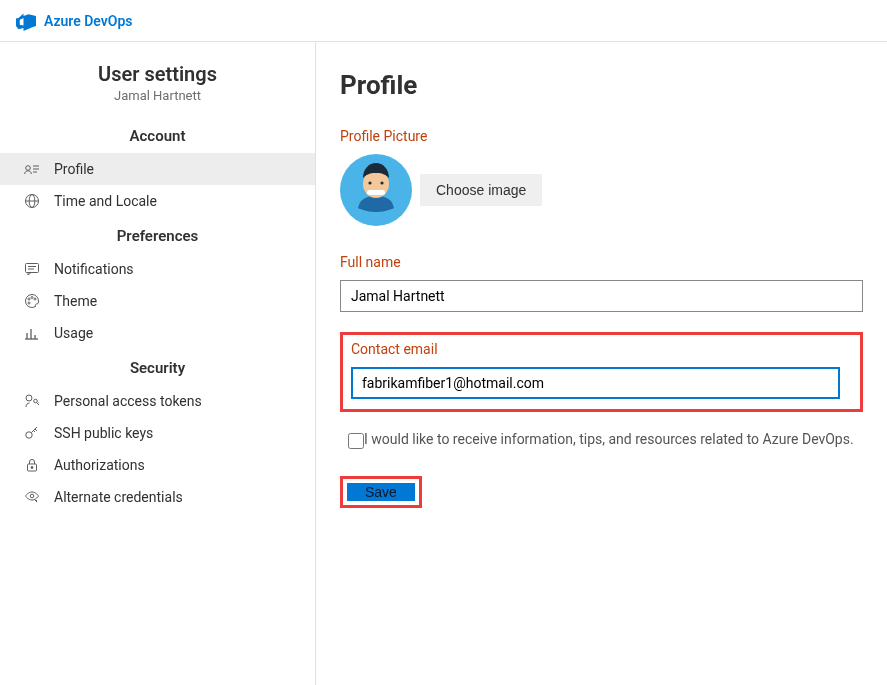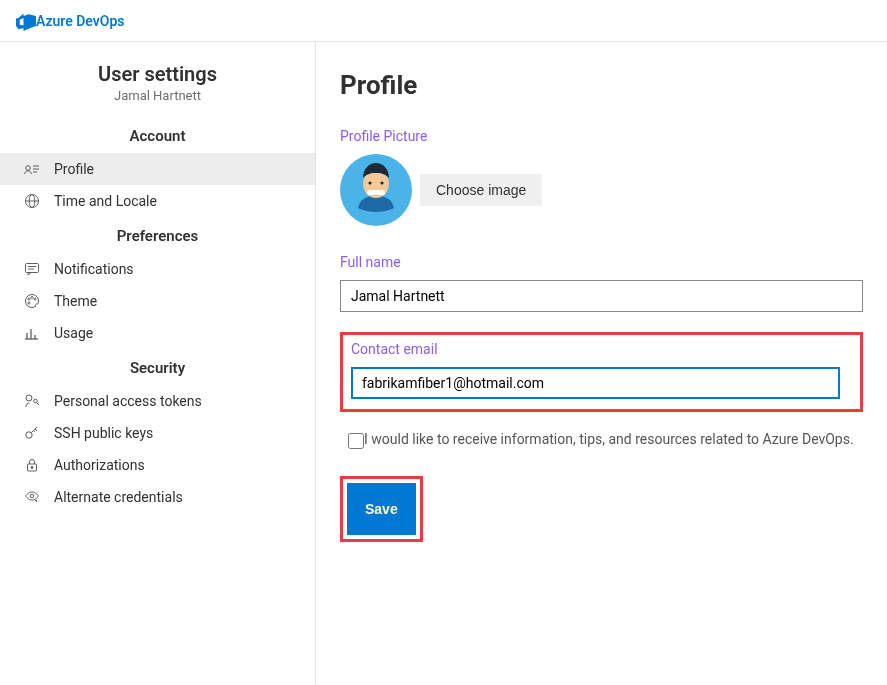--- a/index.html
+++ b/index.html
@@ -11,21 +11,21 @@
     width: 887px;
     height: 685px;
     overflow: hidden;
   }
   .top-banner {
     display: flex;
     align-items: center;
     height: 42px;
     border-bottom: 1px solid #e1e1e1;
     padding: 0 16px;
-    gap: 0;
+    gap: 8px;
   }
   .top-banner .brand {
     color: #0078d4;
     font-weight: 600;
     font-size: 14px;
   }
   .layout {
     display: flex;
     height: calc(100% - 42px);
   }
@@ -77,21 +77,21 @@
     overflow: auto;
   }
   .main h2 {
     font-size: 26px;
     font-weight: 700;
     margin: 8px 0 28px 0;
   }
   .field-label {
     font-size: 14px;
     font-weight: 400;
-    color: #8b5cf6;
+    color: #c2410c;
     margin-bottom: 10px;
   }
   .picture-row {
     display: flex;
     align-items: center;
     gap: 8px;
     margin-bottom: 28px;
   }
   .choose-btn {
     background: #efefef;
@@ -145,25 +145,25 @@
     line-height: 1.4;
   }
   .checkbox-row input {
     margin-top: 3px;
     width: 16px;
     height: 16px;
     border-radius: 3px;
   }
   .save-btn {
     background: #0078d4;
-    color: #fef9c3;
+    color: #0f172a;
     border: none;
-    font-weight: 700;
-    font-size: 14px;
-    padding: 18px 18px;
+    font-weight: 400;
+    font-size: 14px;
+    padding: 1px 18px;
     cursor: pointer;
   }
   svg { display: block; }
 </style>
 </head>
 <body>
 
 <div class="top-banner">
   <span>
     <svg width="20" height="20" viewBox="0 0 32 32">

